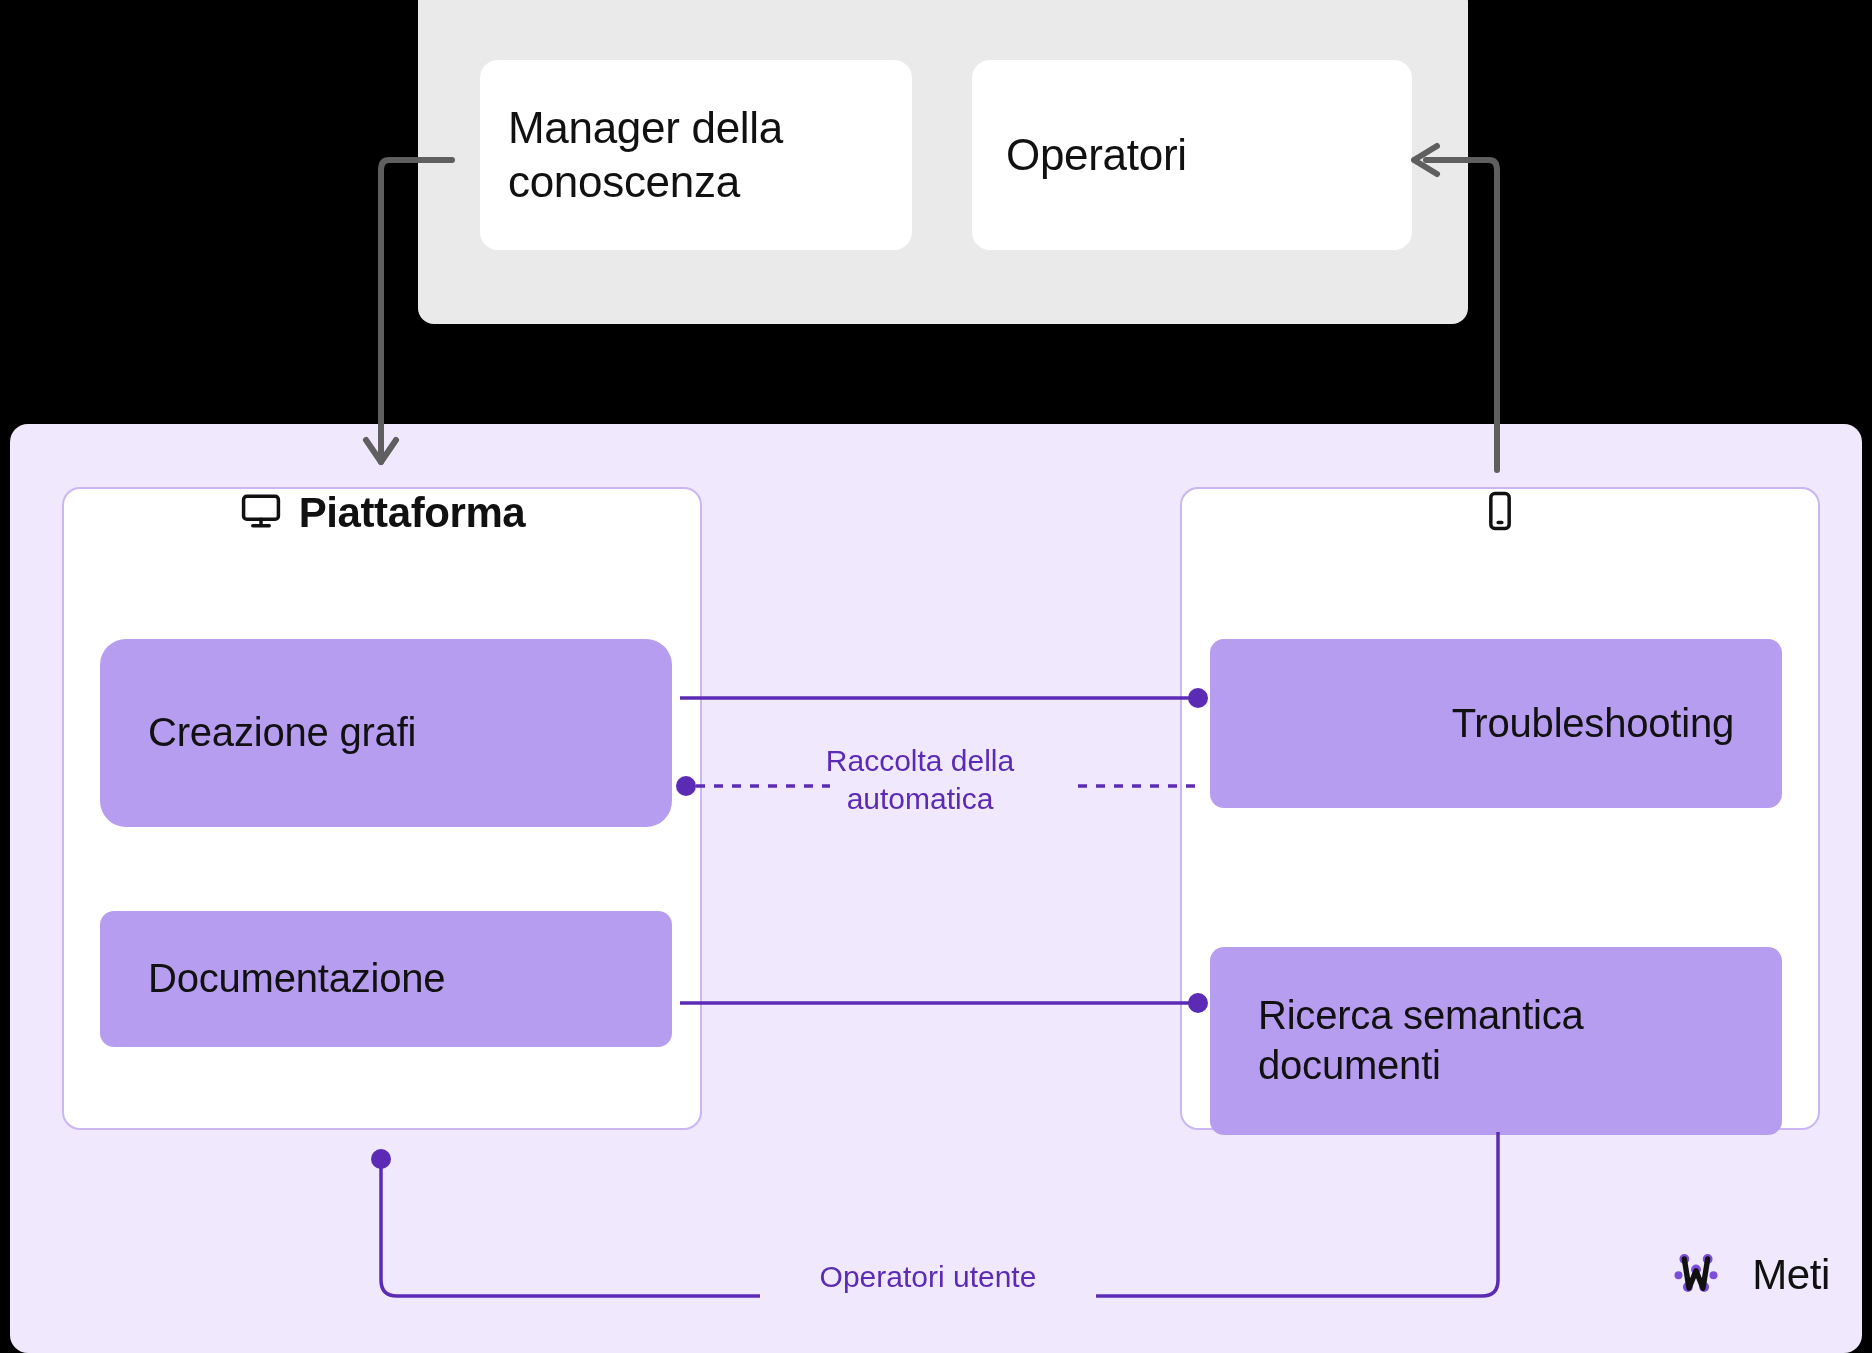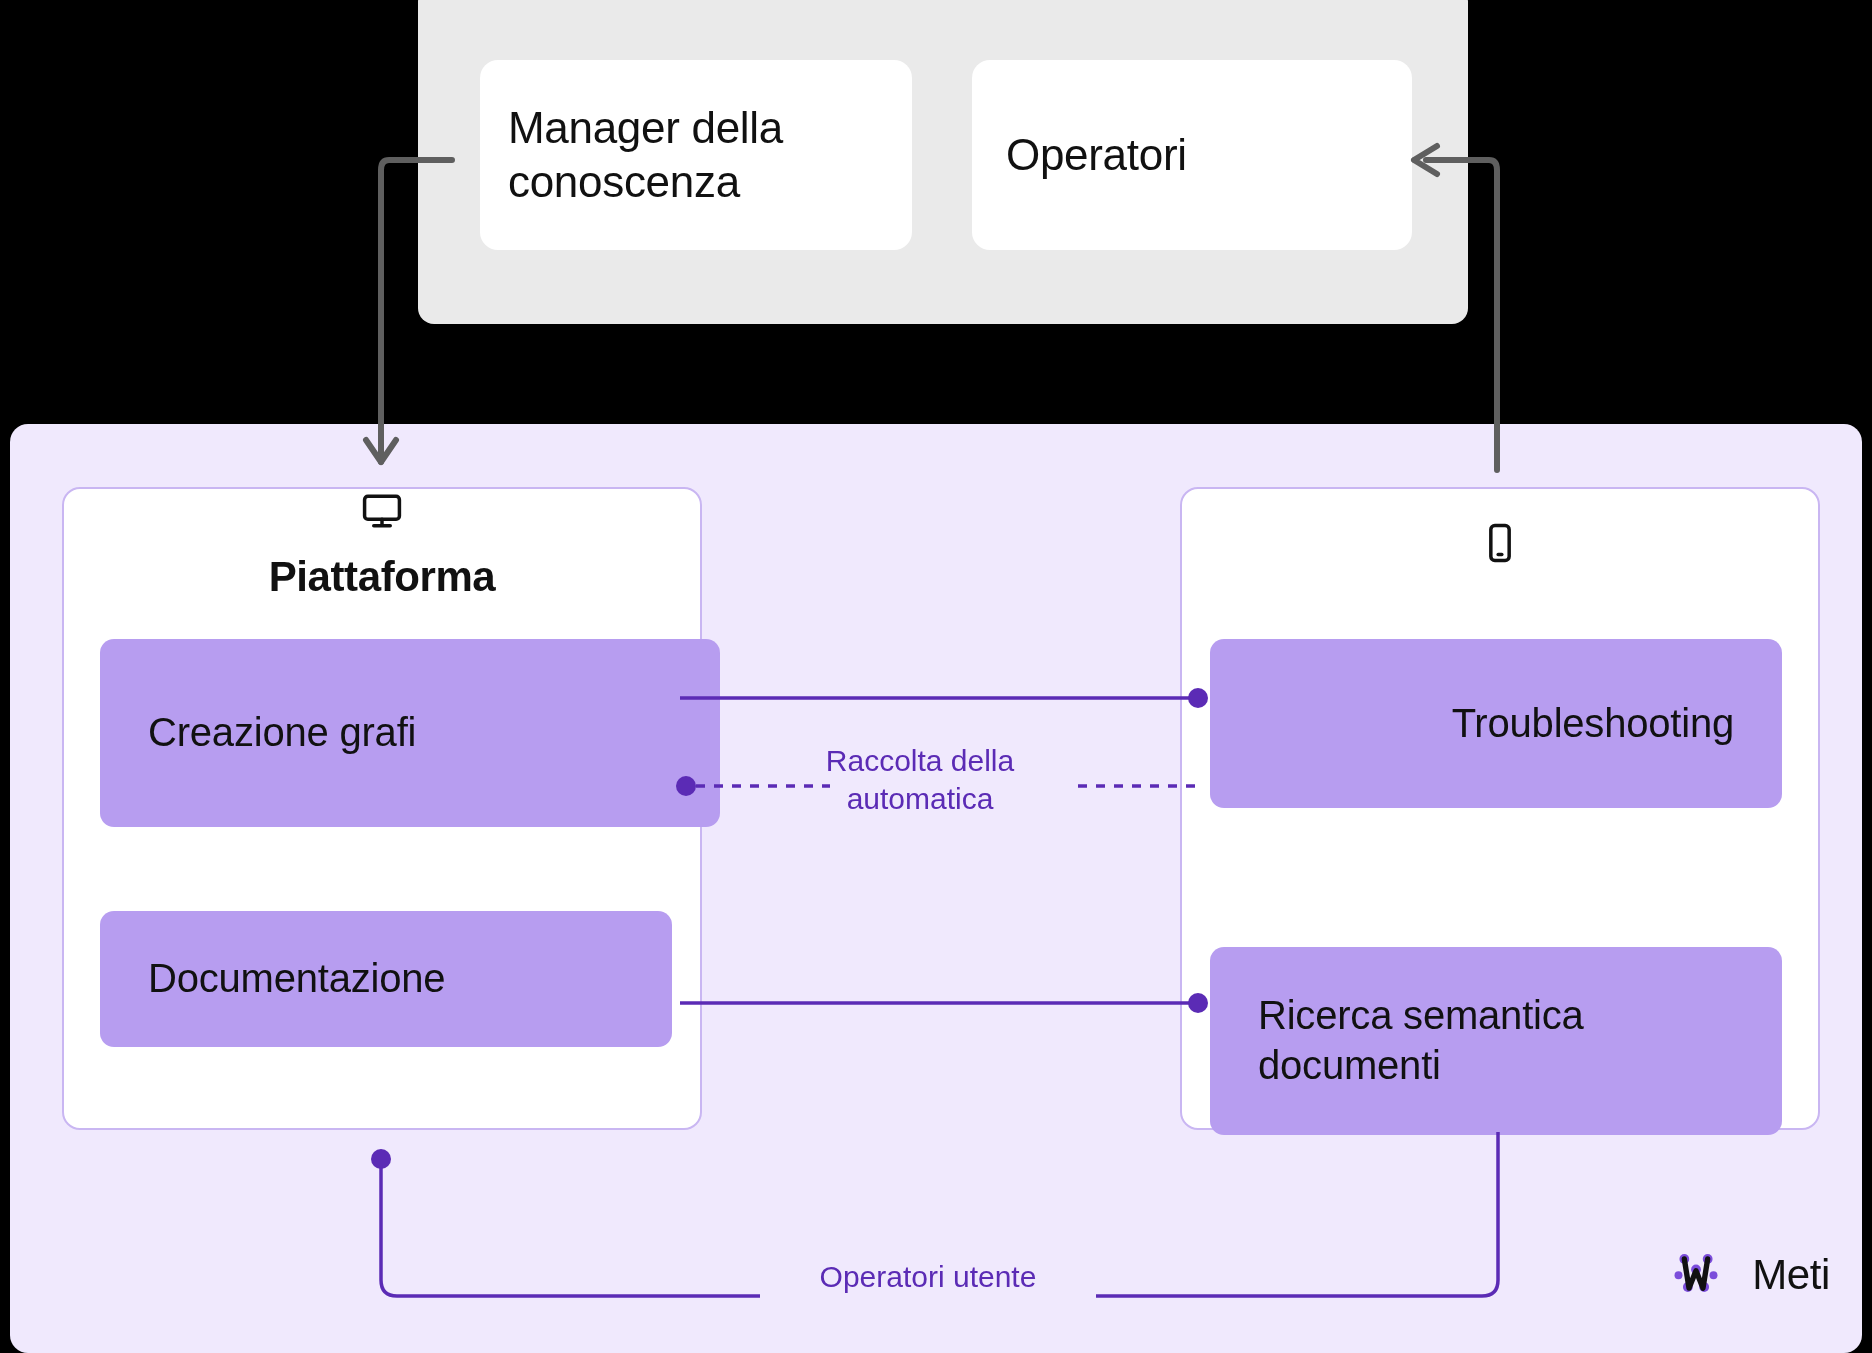--- a/index.html
+++ b/index.html
@@ -82,24 +82,23 @@
   }
   #box-applicazione {
     left: 1180px;
     top: 487px;
     width: 640px;
     height: 643px;
   }
   .box-header {
     height: 112px;
     display: flex;
-    align-items: center;
+    align-items: flex-start;
     justify-content: center;
     gap: 16px;
-    flex-direction: column;
   }
   .box-title {
     font-size: 42px;
     font-weight: bold;
     color: #111111;
     letter-spacing: -0.4px;
   }
   .box-icon { display: block; }
 
   .chip {
@@ -110,21 +109,21 @@
     align-items: center;
     box-sizing: border-box;
     padding: 0 48px;
   }
   .chip-label {
     font-size: 40px;
     color: #111111;
     line-height: 1.24;
     letter-spacing: -0.2px;
   }
-  #chip-creazione { left: 100px; top: 639px; width: 620px; height: 188px; }
+  #chip-creazione { left: 100px; top: 639px; width: 572px; height: 188px; border-radius: 26px; }
   #chip-documentazione { left: 100px; top: 911px; width: 572px; height: 136px; }
   #chip-troubleshooting { left: 1210px; top: 639px; width: 572px; height: 169px; justify-content: flex-end; }
   #chip-ricerca { left: 1210px; top: 947px; width: 572px; height: 188px; }
 
   
   .conn-label {
     position: absolute;
     color: #5b2bb5;
     font-size: 30px;
     text-align: center;

